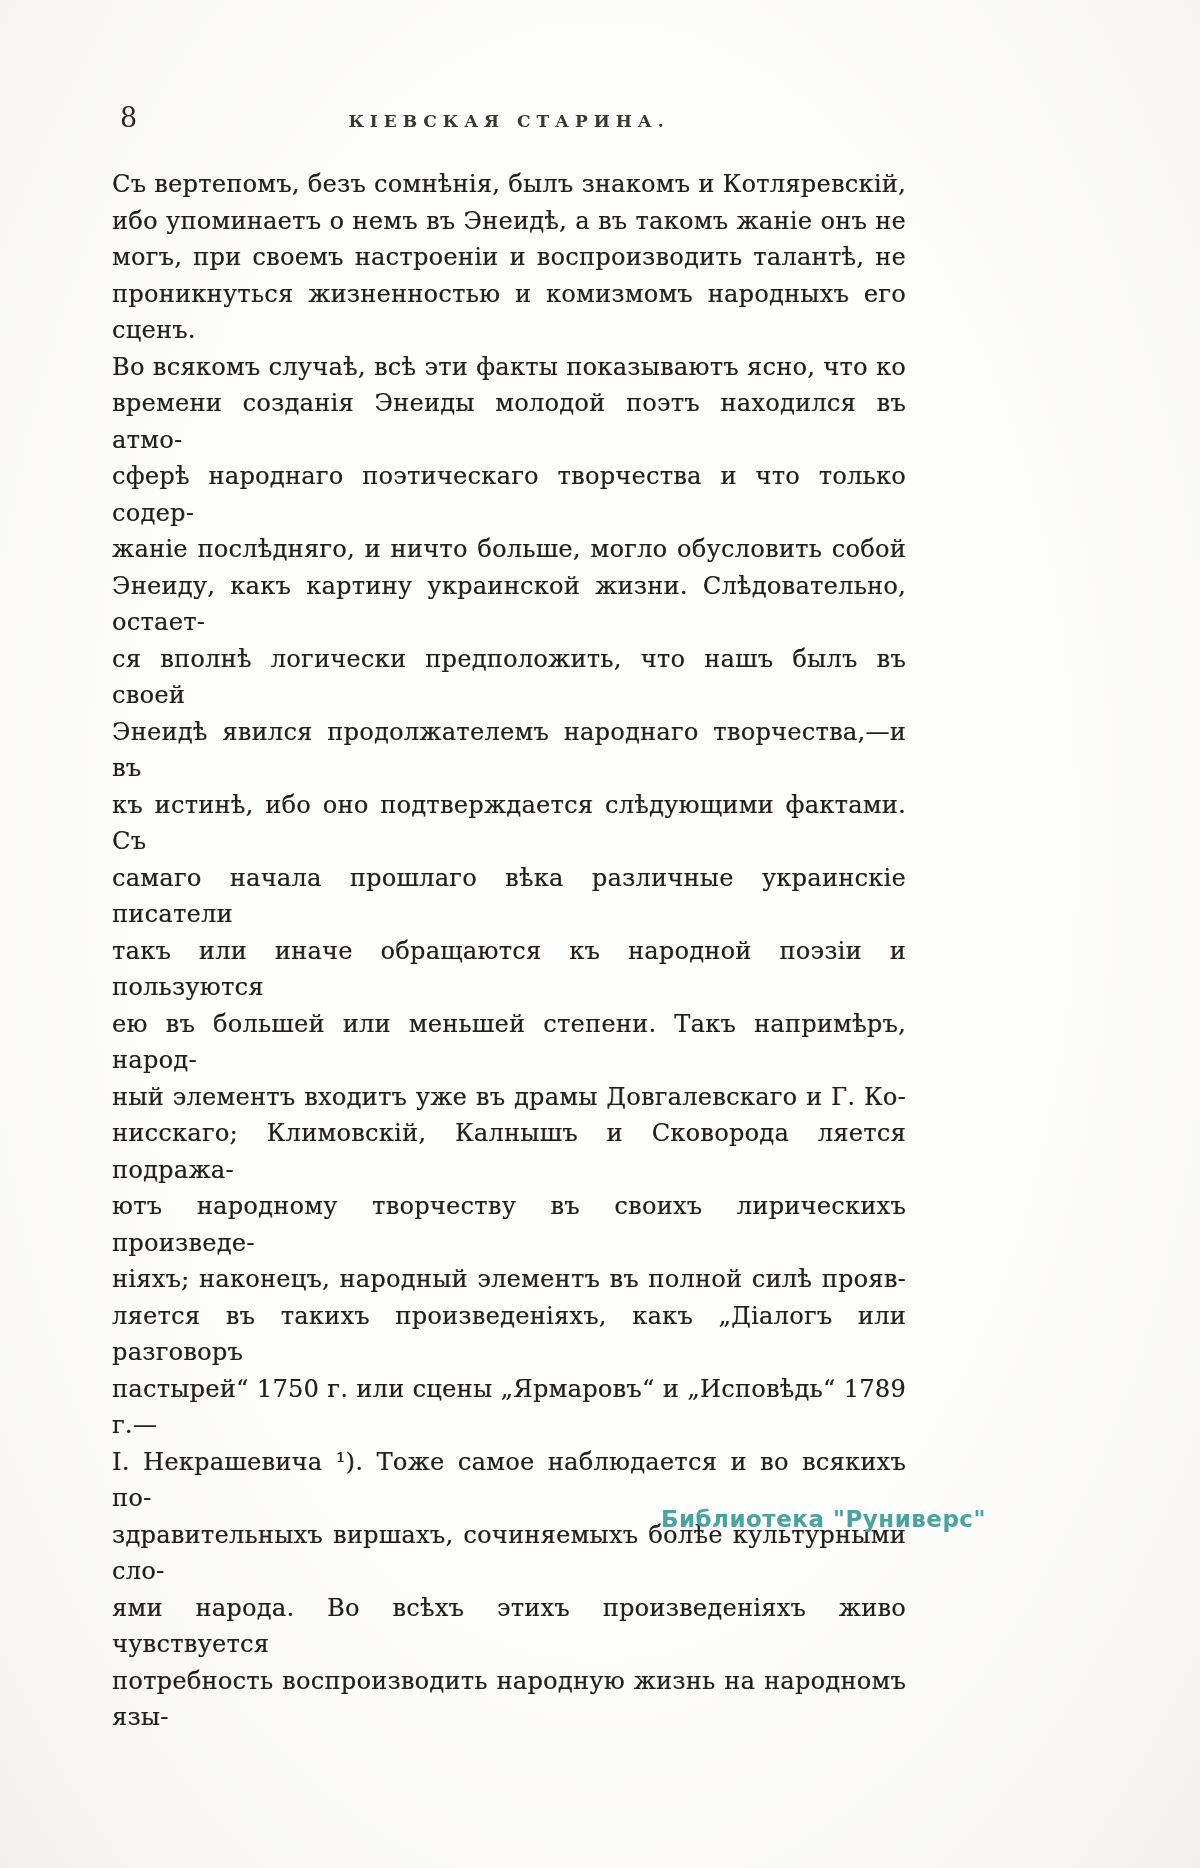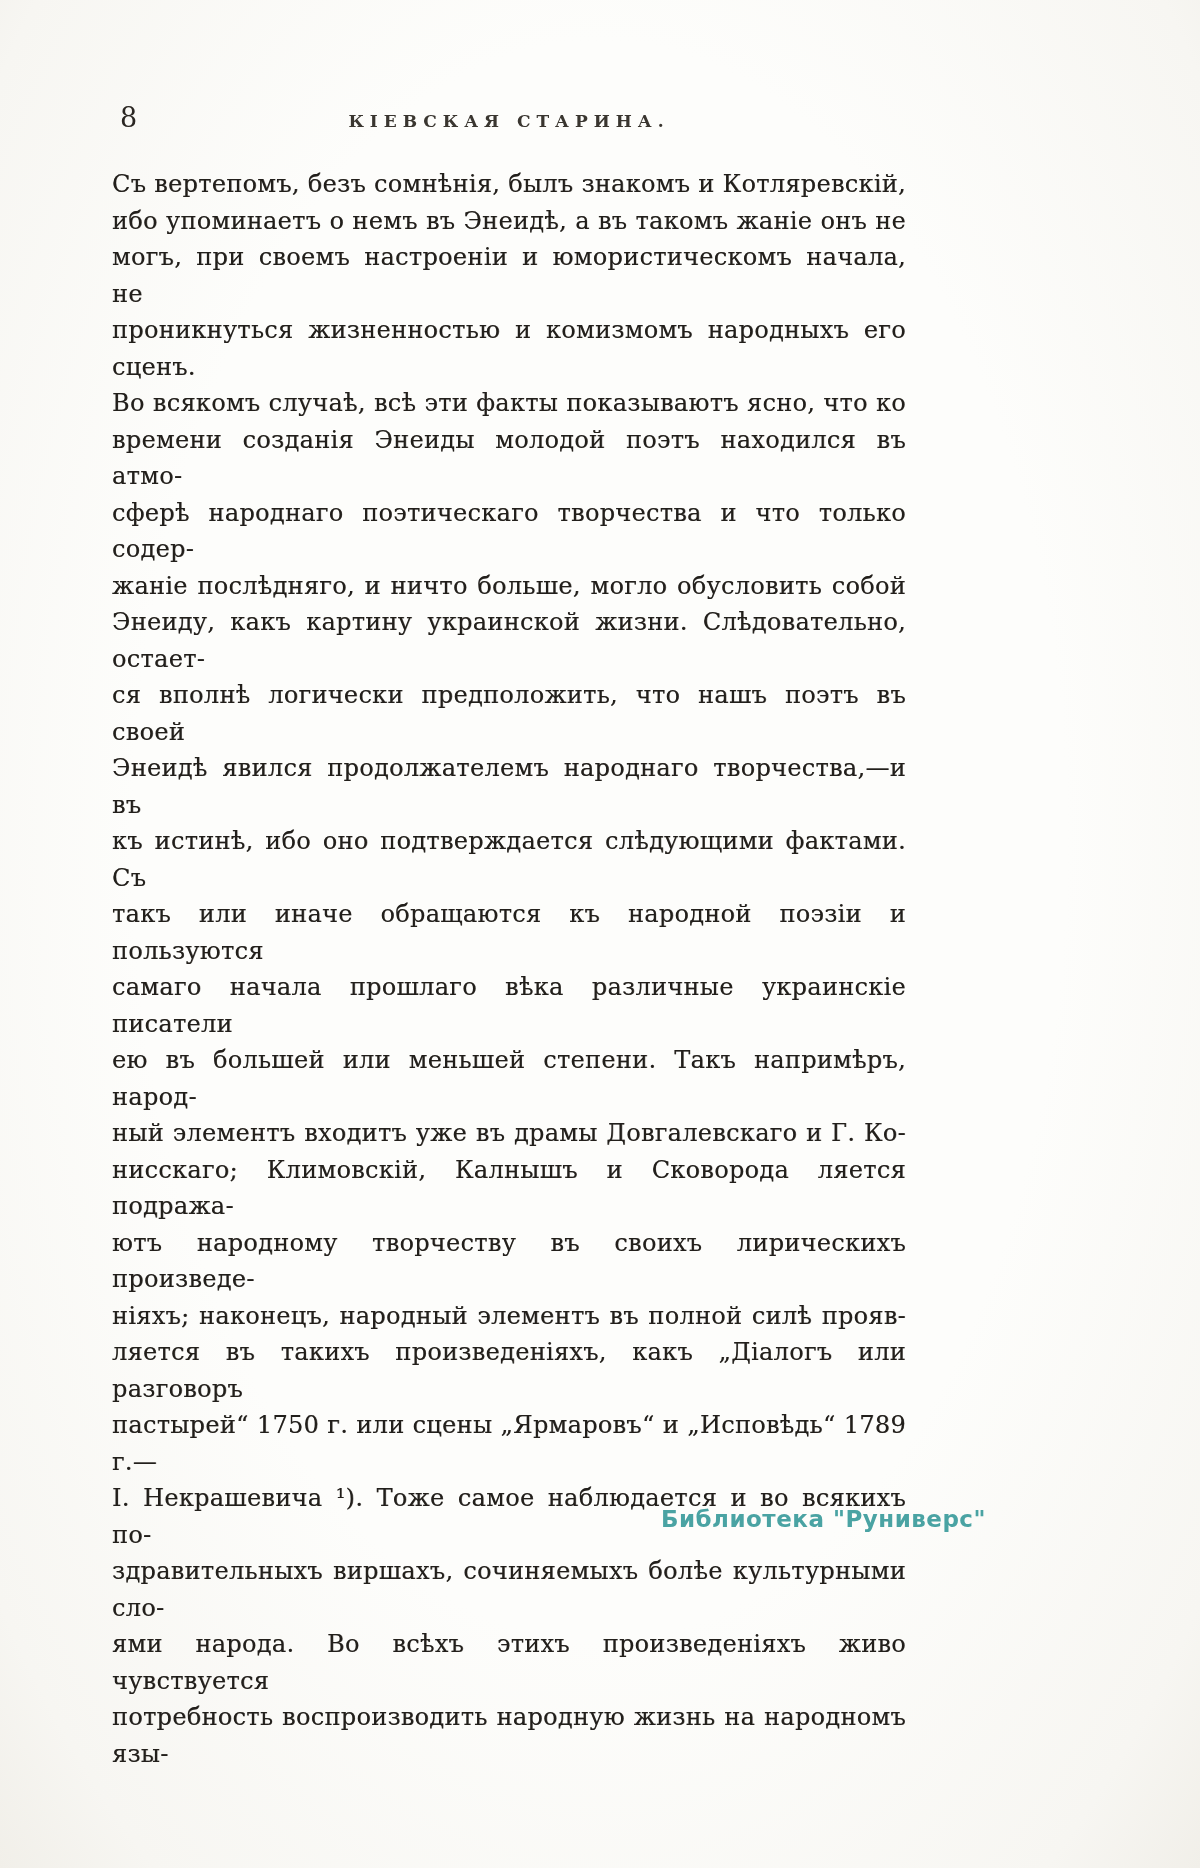--- a/index.html
+++ b/index.html
@@ -63,32 +63,32 @@
     <div class="header-row">
       <span class="page-number">8</span>
       <div class="running-title">КІЕВСКАЯ СТАРИНА.</div>
     </div>
 
     <div class="body-text">
 
     <div class="paragraph">
           <div class="line">Съ вертепомъ, безъ сомнѣнія, былъ знакомъ и Котляревскій,</div>
           <div class="line">ибо упоминаетъ о немъ въ Энеидѣ, а въ такомъ жаніе онъ не</div>
-          <div class="line">могъ, при своемъ настроеніи и юмористическомъ начала, не</div>
+          <div class="line">могъ, при своемъ настроеніи и воспроизводить талантѣ, не</div>
           <div class="line">проникнуться жизненностью и комизмомъ народныхъ его сценъ.</div>
           <div class="line">Во всякомъ случаѣ, всѣ эти факты показываютъ ясно, что ко</div>
           <div class="line">времени созданія Энеиды молодой поэтъ находился въ атмо-</div>
           <div class="line">сферѣ народнаго поэтическаго творчества и что только содер-</div>
           <div class="line">жаніе послѣдняго, и ничто больше, могло обусловить собой</div>
           <div class="line">Энеиду, какъ картину украинской жизни. Слѣдовательно, остает-</div>
-          <div class="line">ся вполнѣ логически предположить, что нашъ поэтъ въ своей</div>
+          <div class="line">ся вполнѣ логически предположить, что нашъ былъ въ своей</div>
           <div class="line">Энеидѣ явился продолжателемъ народнаго творчества,—и въ</div>
           <div class="line">къ истинѣ, ибо оно подтверждается слѣдующими фактами. Съ</div>
+          <div class="line">самаго начала прошлаго вѣка различные украинскіе писатели</div>
           <div class="line">такъ или иначе обращаются къ народной поэзіи и пользуются</div>
-          <div class="line">самаго начала прошлаго вѣка различные украинскіе писатели</div>
           <div class="line">ею въ большей или меньшей степени. Такъ напримѣръ, народ-</div>
           <div class="line">ный элементъ входитъ уже въ драмы Довгалевскаго и Г. Ко-</div>
           <div class="line">нисскаго; Климовскій, Калнышъ и Сковорода ляется подража-</div>
           <div class="line">ютъ народному творчеству въ своихъ лирическихъ произведе-</div>
           <div class="line">ніяхъ; наконецъ, народный элементъ въ полной силѣ прояв-</div>
           <div class="line">ляется въ такихъ произведеніяхъ, какъ „Діалогъ или разговоръ</div>
           <div class="line">пастырей“ 1750 г. или сцены „Ярмаровъ“ и „Исповѣдь“ 1789 г.—</div>
           <div class="line">І. Некрашевича ¹). Тоже самое наблюдается и во всякихъ по-</div>
           <div class="line">здравительныхъ виршахъ, сочиняемыхъ болѣе культурными сло-</div>
           <div class="line">ями народа. Во всѣхъ этихъ произведеніяхъ живо чувствуется</div>

